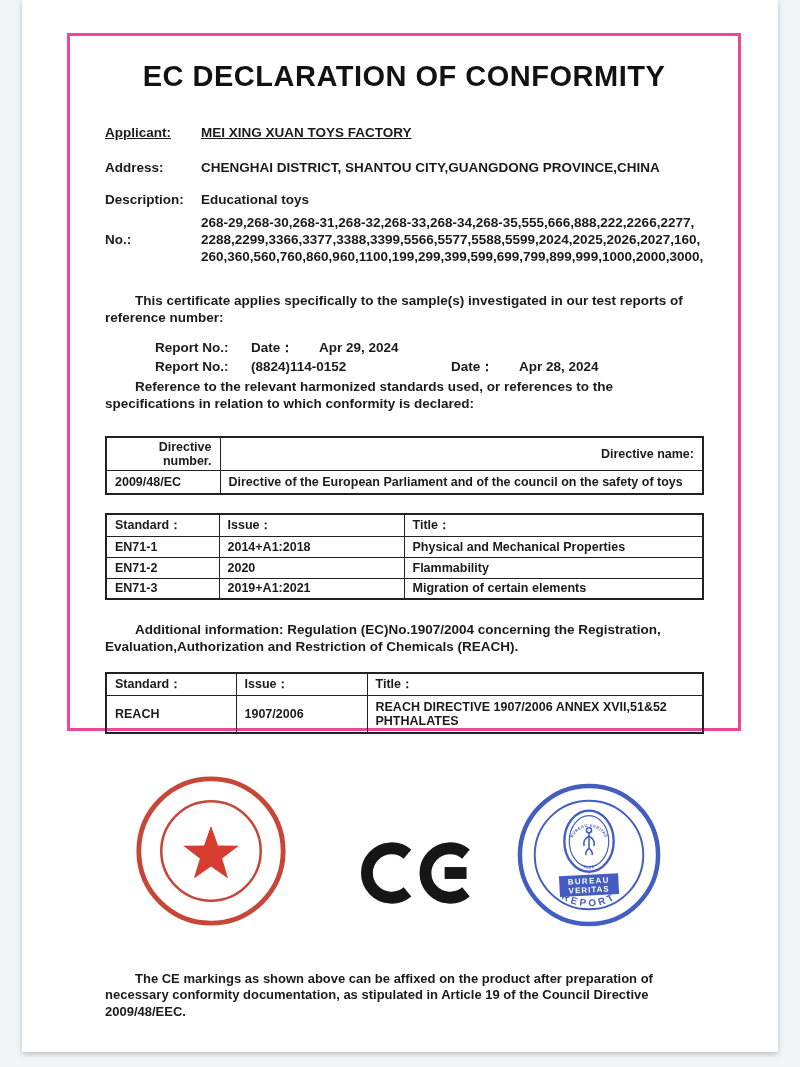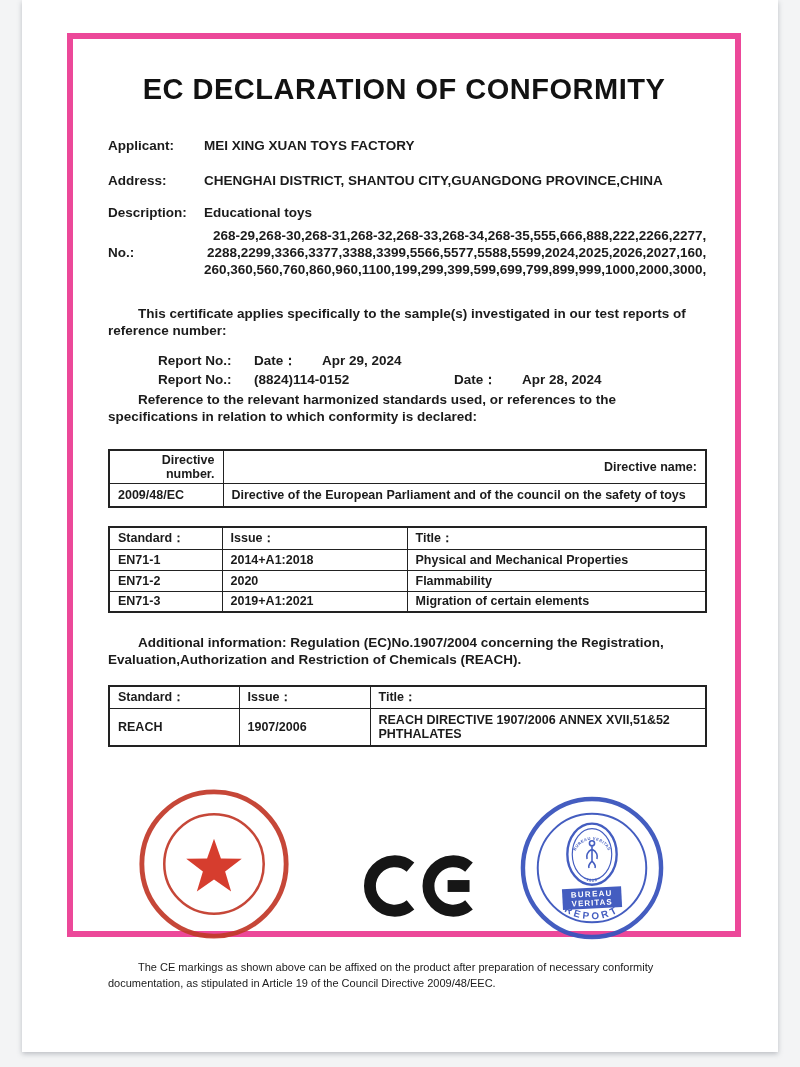--- a/index.html
+++ b/index.html
@@ -13,45 +13,45 @@
   .photo-page {
     position: absolute;
     left: 22px; top: 0;
     width: 756px; height: 1052px;
     background: #ffffff;
     box-shadow: 0 2px 5px rgba(120,125,135,0.45);
   }
   .frame {
     position: absolute;
     left: 45px; top: 33px;
-    width: 674px; height: 904px;
-    border: 6px solid #ec4899;
-    padding: 12px 35px;
+    width: 674px; height: 698px;
+    border: 3px solid #ec4899;
+    padding: 2px 35px;
   }
   .doc-title {
     margin-top: 22px;
     text-align: center;
     font-size: 29px;
     font-weight: bold;
     letter-spacing: 0.5px;
     color: #121212;
   }
   .field-row {
     display: flex;
     font-size: 13.5px;
     font-weight: bold;
     line-height: 17px;
   }
   .field-row .lbl { flex: 0 0 96px; }
   .field-row .val { flex: 1; }
-  .row-applicant { margin-top: 31px; }
+  .row-applicant { margin-top: 31px; text-decoration: underline; }
   .row-address   { margin-top: 18px; }
   .row-desc      { margin-top: 15px; }
   .row-no        { margin-top: 6px; align-items: center; }
-  .no-lines div  { line-height: 17px; text-align: right; }
+  .no-lines div  { line-height: 17px; }
   .para {
     font-size: 13.5px;
     font-weight: bold;
     line-height: 17px;
     text-indent: 30px;
   }
   .cert-note { margin-top: 27px; }
   .reports { margin-top: 12px; }
   .report-row {
     display: flex;
@@ -114,24 +114,24 @@
     left: 250px; top: 60px;
     width: 128px; height: 80px;
   }
   .stamp-blue {
     position: absolute;
     left: 410px; top: 8px;
     width: 148px; height: 148px;
     opacity: 0.95;
   }
   .footer-note {
-    margin-top: 8px;
-    font-size: 11px;
+    margin-top: 33px;
+    font-size: 13px;
     line-height: 16.5px;
-    font-weight: normal;
+    font-weight: bold;
     text-indent: 30px;
   }
 </style>
 </head>
 <body>
 
 <div class="photo-page">
   <div class="frame">
 
     <h1 class="doc-title">EC DECLARATION OF CONFORMITY</h1>

